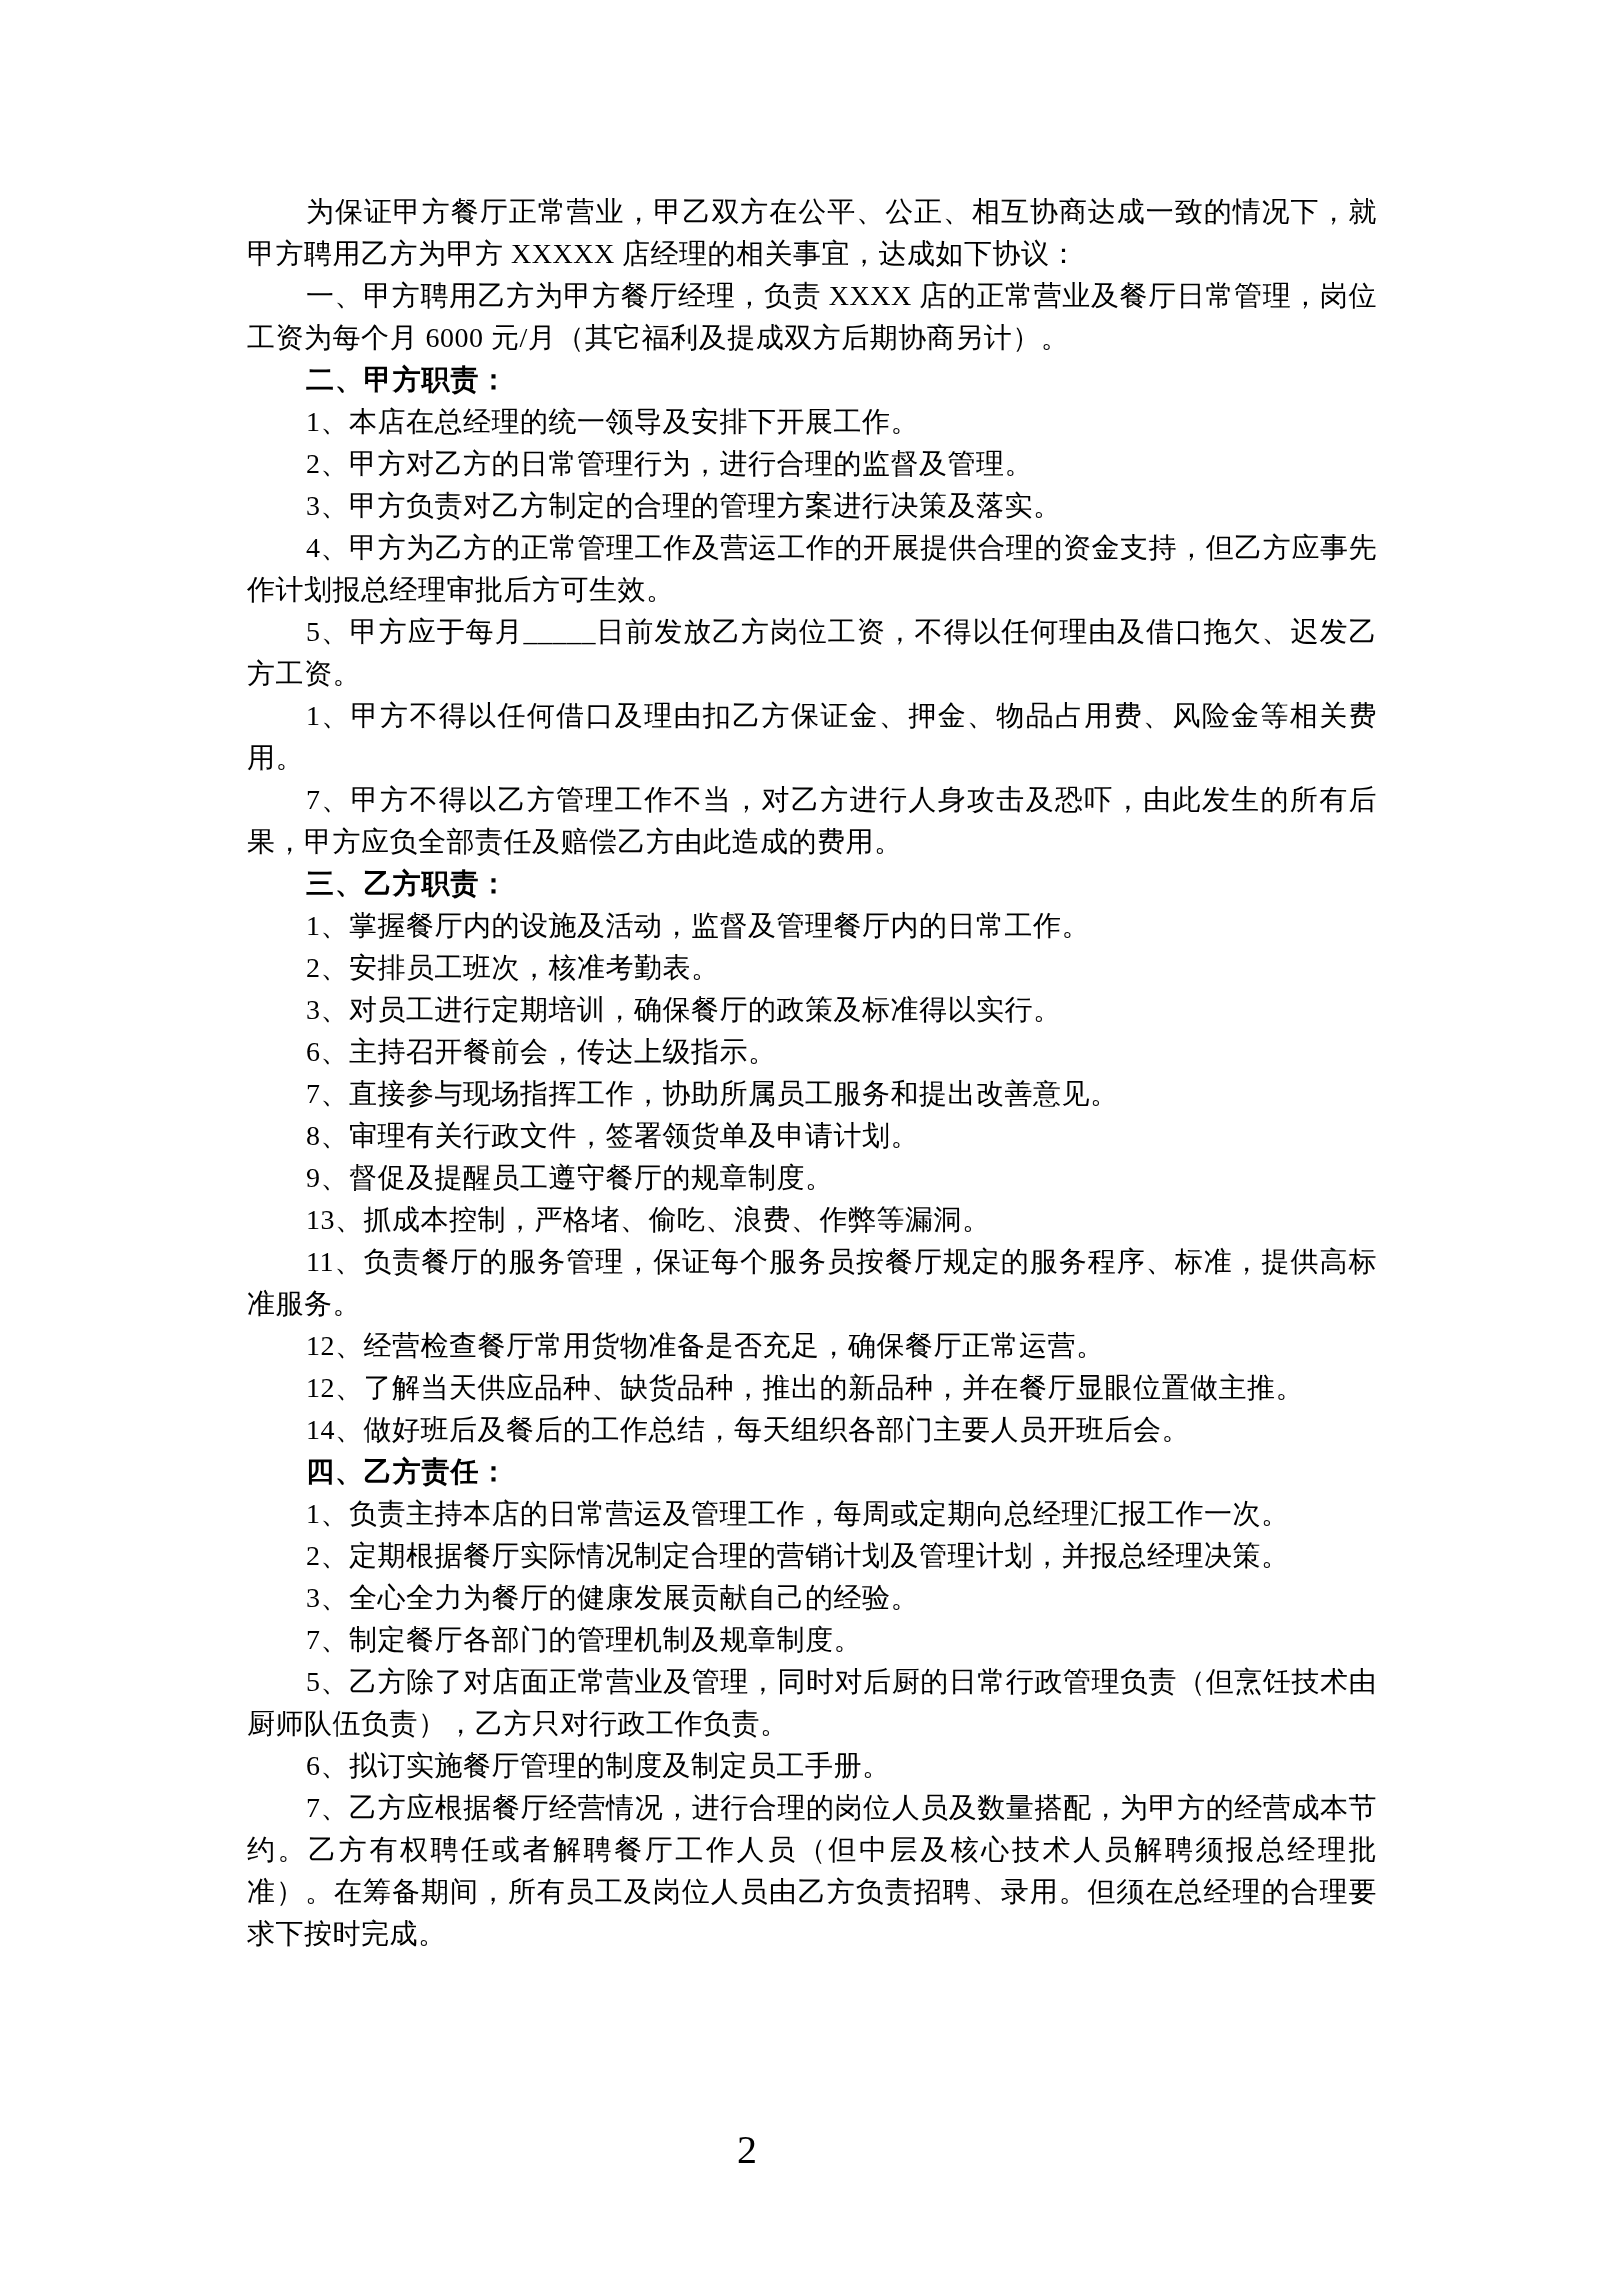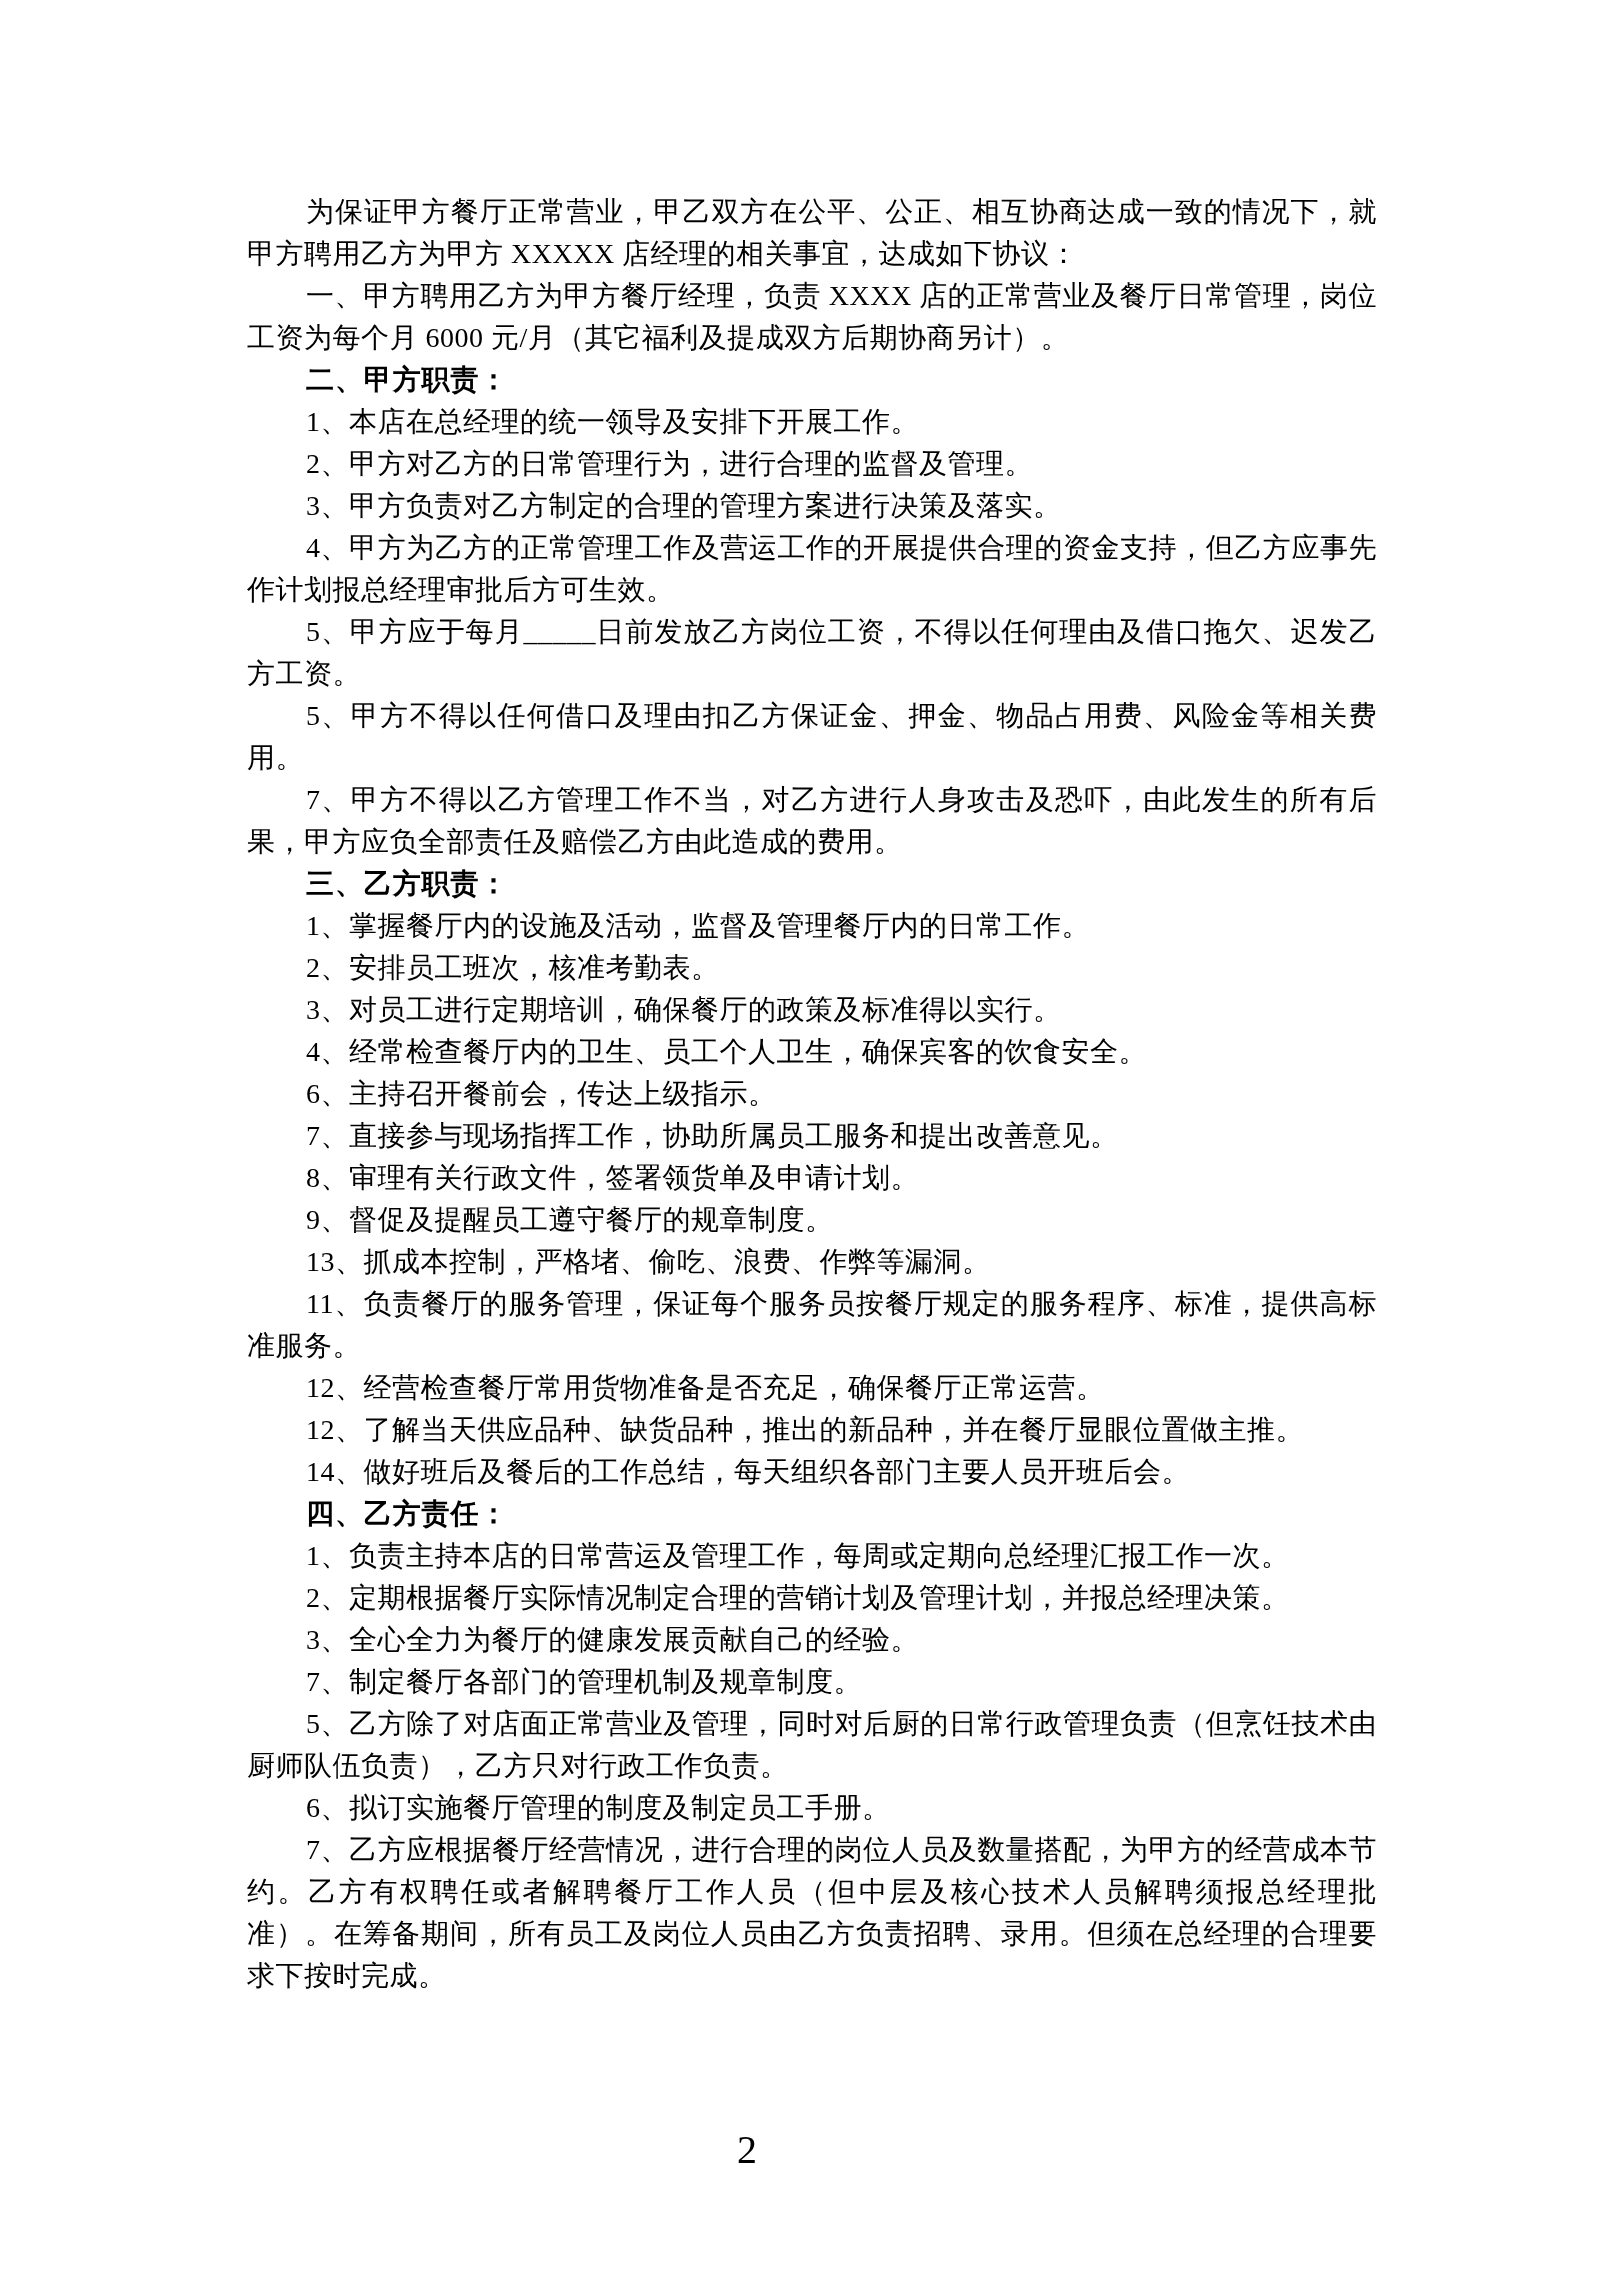--- a/index.html
+++ b/index.html
@@ -57,27 +57,26 @@
 <div class="page">
   <div class="body-text">
       <p class="para">为保证甲方餐厅正常营业，甲乙双方在公平、公正、相互协商达成一致的情况下，就甲方聘用乙方为甲方 XXXXX 店经理的相关事宜，达成如下协议：</p>
       <p class="para">一、甲方聘用乙方为甲方餐厅经理，负责 XXXX 店的正常营业及餐厅日常管理，岗位工资为每个月 6000 元/月（其它福利及提成双方后期协商另计）。</p>
       <p class="para heading">二、甲方职责：</p>
       <p class="para">1、本店在总经理的统一领导及安排下开展工作。</p>
       <p class="para">2、甲方对乙方的日常管理行为，进行合理的监督及管理。</p>
       <p class="para">3、甲方负责对乙方制定的合理的管理方案进行决策及落实。</p>
       <p class="para">4、甲方为乙方的正常管理工作及营运工作的开展提供合理的资金支持，但乙方应事先作计划报总经理审批后方可生效。</p>
       <p class="para">5、甲方应于每月_____日前发放乙方岗位工资，不得以任何理由及借口拖欠、迟发乙方工资。</p>
-      <p class="para">5、甲方不得以任何借口及理由扣乙方保证金、押金、物品占用费、风险金等相关费用。</p>
+      <p class="para">1、甲方不得以任何借口及理由扣乙方保证金、押金、物品占用费、风险金等相关费用。</p>
       <p class="para">7、甲方不得以乙方管理工作不当，对乙方进行人身攻击及恐吓，由此发生的所有后果，甲方应负全部责任及赔偿乙方由此造成的费用。</p>
       <p class="para heading">三、乙方职责：</p>
       <p class="para">1、掌握餐厅内的设施及活动，监督及管理餐厅内的日常工作。</p>
       <p class="para">2、安排员工班次，核准考勤表。</p>
       <p class="para">3、对员工进行定期培训，确保餐厅的政策及标准得以实行。</p>
-      <p class="para">4、经常检查餐厅内的卫生、员工个人卫生，确保宾客的饮食安全。</p>
       <p class="para">6、主持召开餐前会，传达上级指示。</p>
       <p class="para">7、直接参与现场指挥工作，协助所属员工服务和提出改善意见。</p>
       <p class="para">8、审理有关行政文件，签署领货单及申请计划。</p>
       <p class="para">9、督促及提醒员工遵守餐厅的规章制度。</p>
       <p class="para">13、抓成本控制，严格堵、偷吃、浪费、作弊等漏洞。</p>
       <p class="para">11、负责餐厅的服务管理，保证每个服务员按餐厅规定的服务程序、标准，提供高标准服务。</p>
       <p class="para">12、经营检查餐厅常用货物准备是否充足，确保餐厅正常运营。</p>
       <p class="para">12、了解当天供应品种、缺货品种，推出的新品种，并在餐厅显眼位置做主推。</p>
       <p class="para">14、做好班后及餐后的工作总结，每天组织各部门主要人员开班后会。</p>
       <p class="para heading">四、乙方责任：</p>

